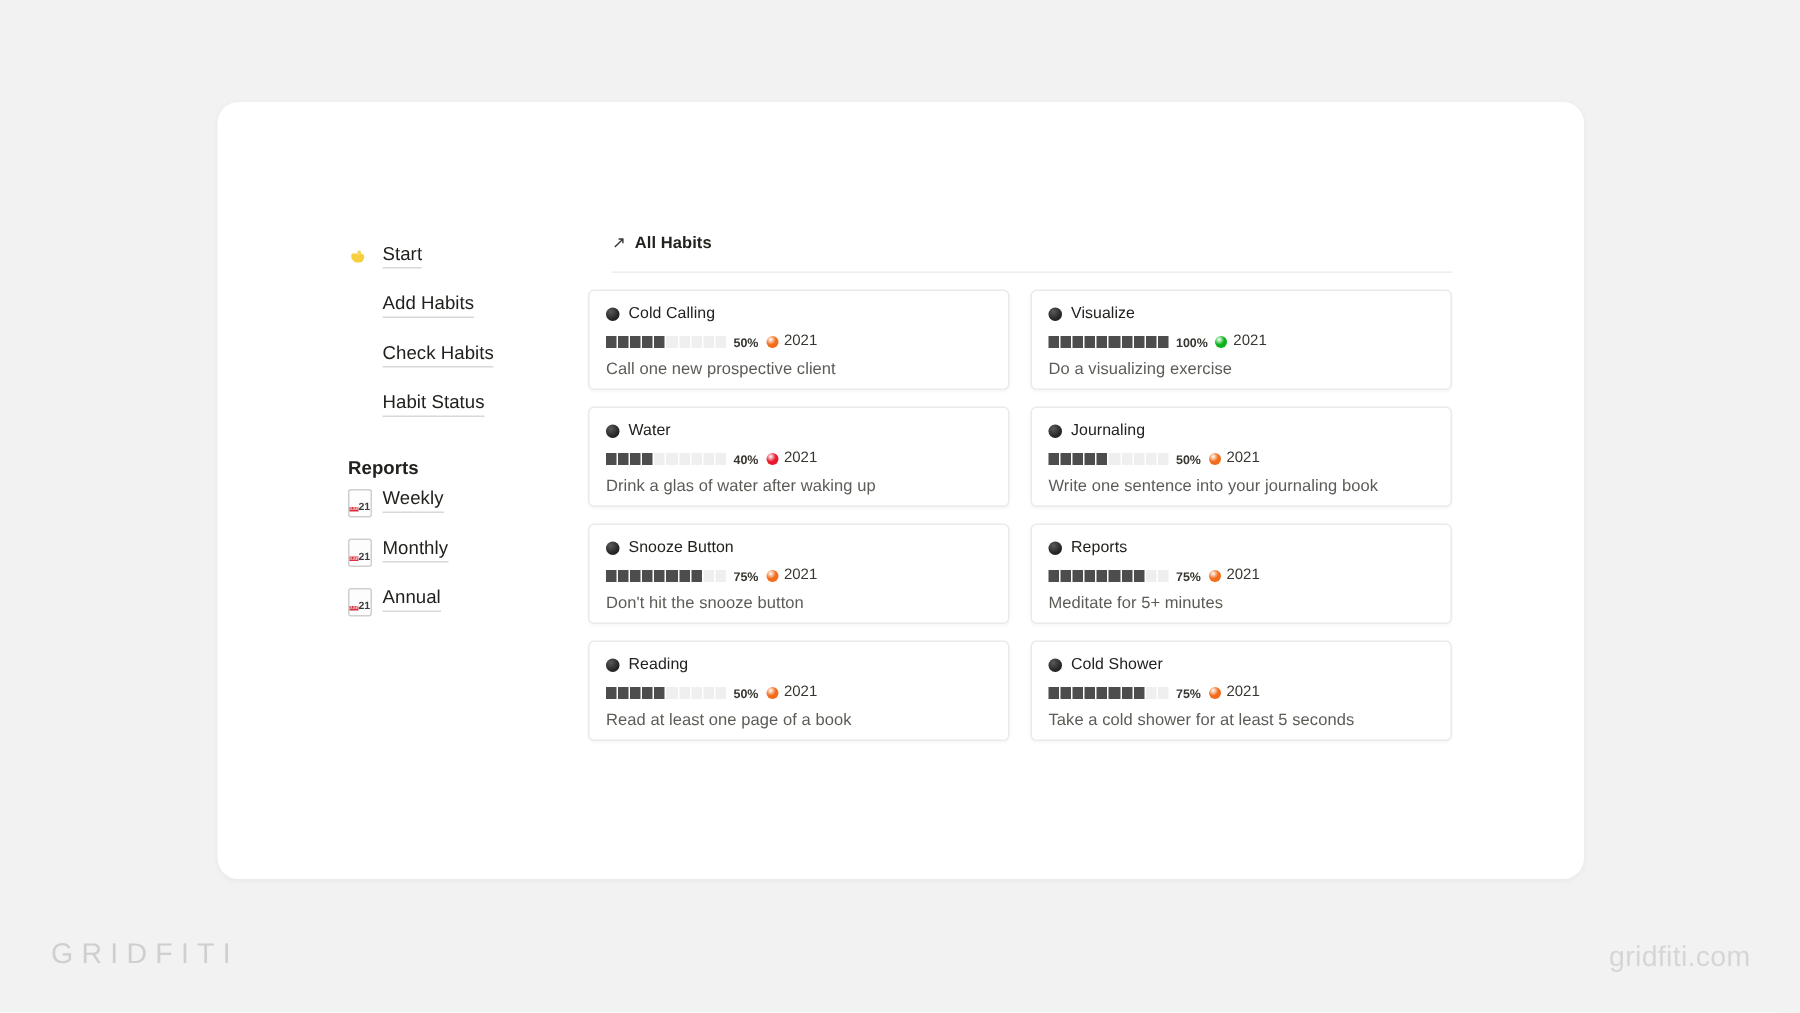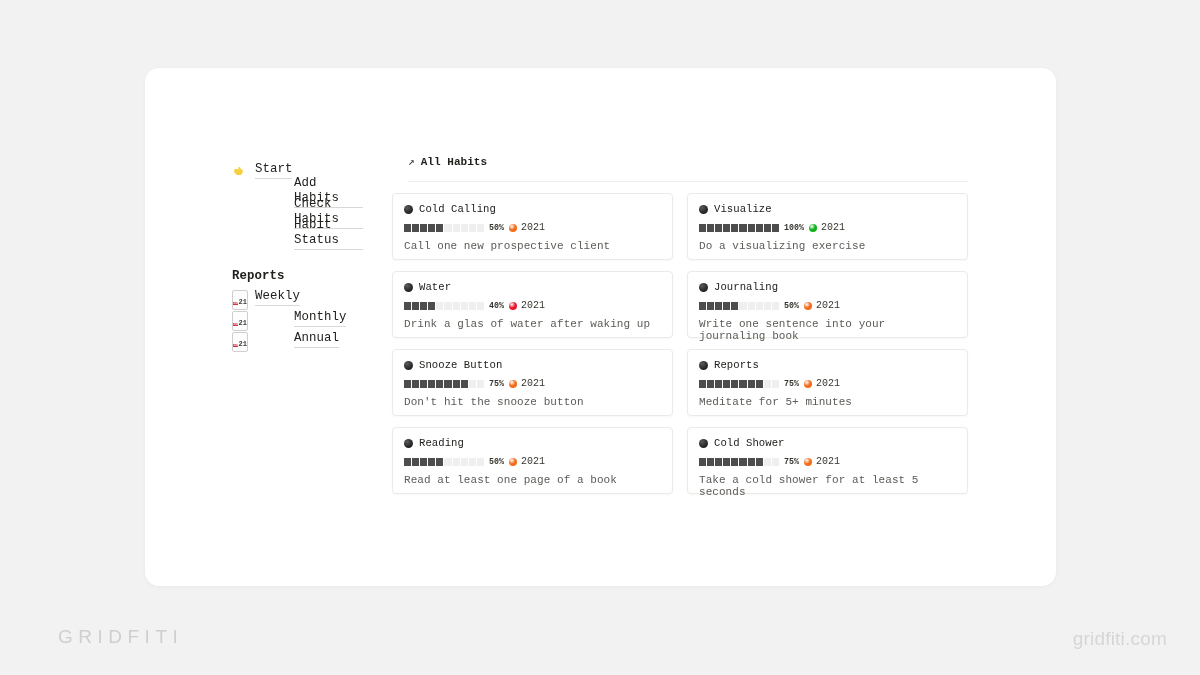--- a/index.html
+++ b/index.html
@@ -19,21 +19,20 @@
 
   
   .wm-left {
     position: absolute;
     left: 34px;
     top: 626px;
     font-size: 19px;
     letter-spacing: 5.5px;
     font-weight: 400;
     color: #cfcfcf;
-    margin-left: 24px;
   }
   .wm-right {
     position: absolute;
     right: 33px;
     top: 628px;
     font-size: 19px;
     letter-spacing: 0.2px;
     color: #d6d6d6;
   }
 
@@ -41,37 +40,36 @@
   .page {
     position: absolute;
     left: 145px;
     top: 68px;
     width: 911px;
     height: 518px;
     background: #ffffff;
     border-radius: 14px;
     box-shadow: 0 1px 4px rgba(0,0,0,0.045);
     display: flex;
-    font-family: Liberation Mono, monospace;
   }
 
   
   .sidebar {
     width: 218px;
     padding: 92px 0 0 87px;
     flex: none;
   }
   .nav-item {
     display: flex;
     align-items: center;
     height: 21px;
     margin-bottom: 0px;
     cursor: pointer;
   }
-  .nav-item + .nav-item { margin-top: 0px; gap: 39px; }
+  .nav-item + .nav-item { margin-top: 12px; }
   .nav-ico {
     width: 14px;
     height: 14px;
     flex: none;
     margin-right: 9px;
     position: relative;
     display: inline-block;
   }
   .nav-label {
     font-size: 12.4px;

